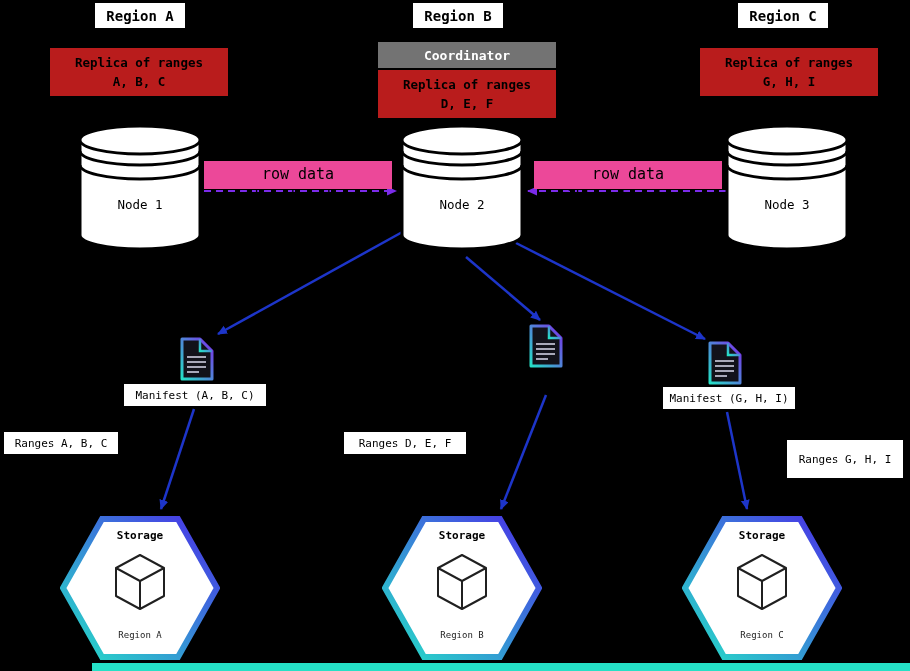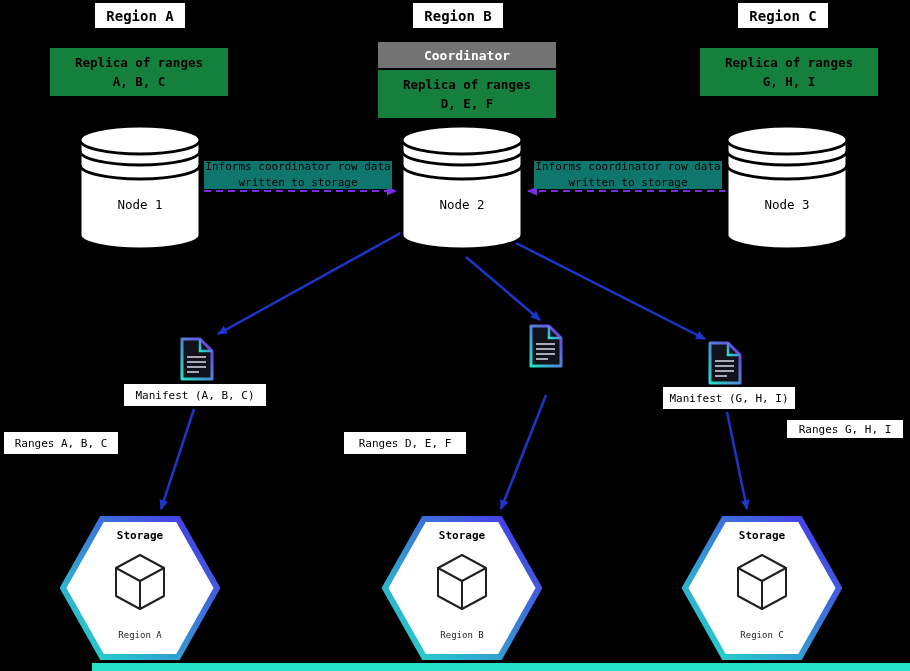--- a/index.html
+++ b/index.html
@@ -8,34 +8,34 @@
     position:relative; width:910px; height:671px; background:#000;
     font-family:"DejaVu Sans Mono","Liberation Mono",monospace; overflow:hidden;
   }
   .abs { position:absolute; }
   .layer { position:absolute; left:0; top:0; }
   .region-header {
     background:#fff; color:#000; font-weight:bold; font-size:14px;
     display:flex; align-items:center; justify-content:center;
   }
   .replica-box {
-    background:#15803d; color:#000; font-weight:bold; font-size:12.5px;
+    background:#b91c1c; color:#000; font-weight:bold; font-size:12.5px;
     display:flex; flex-direction:column; align-items:center; justify-content:center;
     line-height:1.55; text-align:center;
   }
   .coordinator-box {
     background:#737373; color:#fff; font-weight:bold; font-size:13px;
     display:flex; align-items:center; justify-content:center;
   }
   .white-label {
     background:#fff; color:#000; font-size:11px;
     display:flex; align-items:center; justify-content:center; white-space:nowrap;
   }
   .informs-label {
-    background:#0f766e; color:#000; font-size:11px; line-height:1.45;
+    background:#ec4899; color:#000; font-size:15px; line-height:1.45;
     display:flex; flex-direction:column; align-items:center; justify-content:center;
     text-align:center;
   }
   .node-label {
     color:#000; font-size:12.5px; text-align:center;
   }
   .storage-title { color:#000; font-weight:bold; font-size:11px; text-align:center; }
   .storage-region { color:#222; font-size:9px; text-align:center; }
   .footer-bar { background:#25e0c6; }
 </style>
@@ -158,21 +158,21 @@
       <line x1="8" y1="21" x2="27" y2="21"></line>
         <line x1="8" y1="26" x2="27" y2="26"></line>
       <line x1="8" y1="31" x2="27" y2="31"></line>
         <line x1="8" y1="36" x2="20" y2="36"></line>
     </g>
   </svg>
   <div class="abs white-label" style="left:663px;top:387px;width:132px;height:22px">Manifest (G, H, I)</div>
 
   <div class="abs white-label" style="left:4px;top:432px;width:114px;height:22px">Ranges A, B, C</div>
   <div class="abs white-label" style="left:344px;top:432px;width:122px;height:22px">Ranges D, E, F</div>
-  <div class="abs white-label" style="left:787px;top:420px;width:116px;height:18px">Ranges G, H, I</div>
+  <div class="abs white-label" style="left:787px;top:440px;width:116px;height:38px">Ranges G, H, I</div>
 
   <div class="abs" style="left:60px;top:515px;width:160px;height:146px">
     <svg class="layer" width="160" height="146" viewBox="0 0 160 146">
       <polygon points="3,73 42,4 118,4 157,73 118,142 42,142" fill="#fff" stroke="url(#gradHex)" stroke-width="6"></polygon>
     </svg>
     <div class="abs storage-title" style="left:0;top:14px;width:160px">Storage</div>
     <svg class="abs" style="left:52px;top:38px" width="56" height="58" viewBox="0 0 56 58">
       <g fill="none" stroke="#202020" stroke-width="2" stroke-linejoin="round">
         <polygon points="28,2 52,15 52,43 28,56 4,43 4,15"></polygon>
         <polyline points="4,15 28,28 52,15"></polyline>

